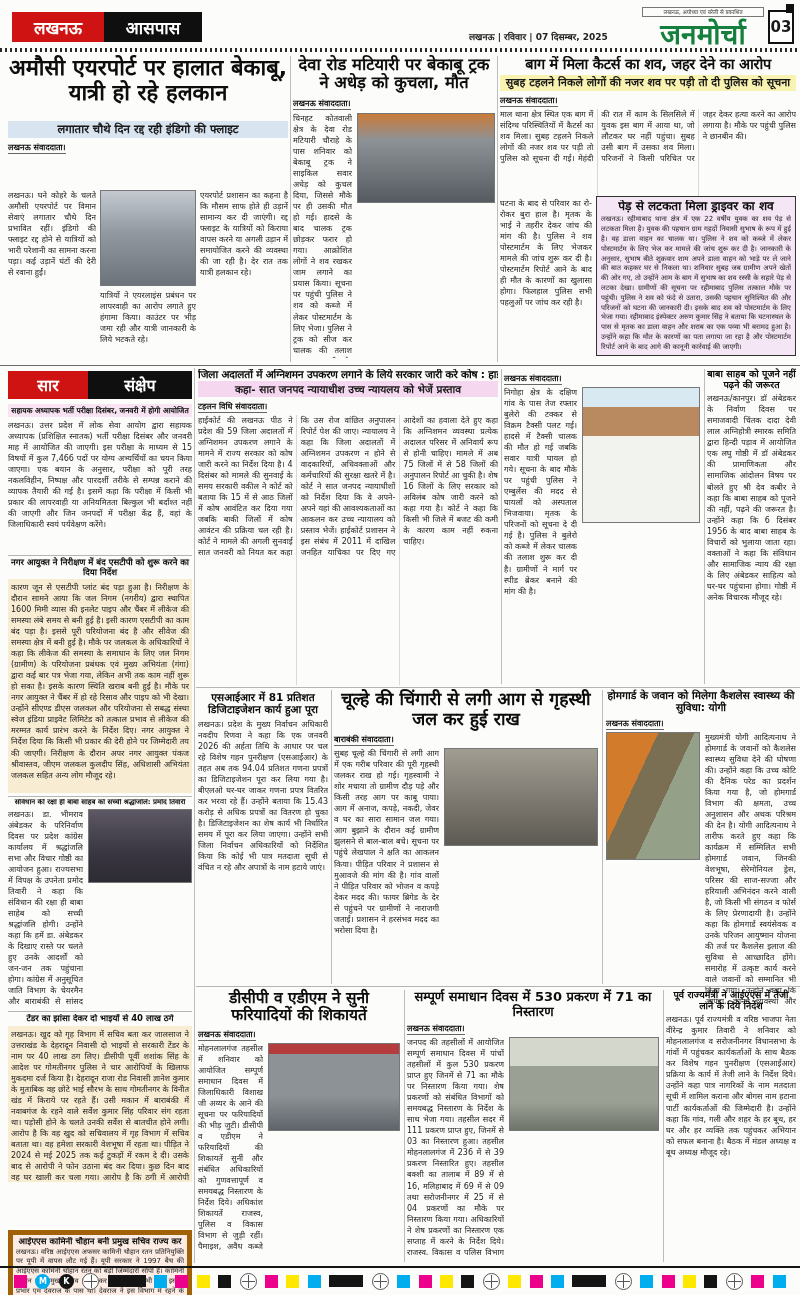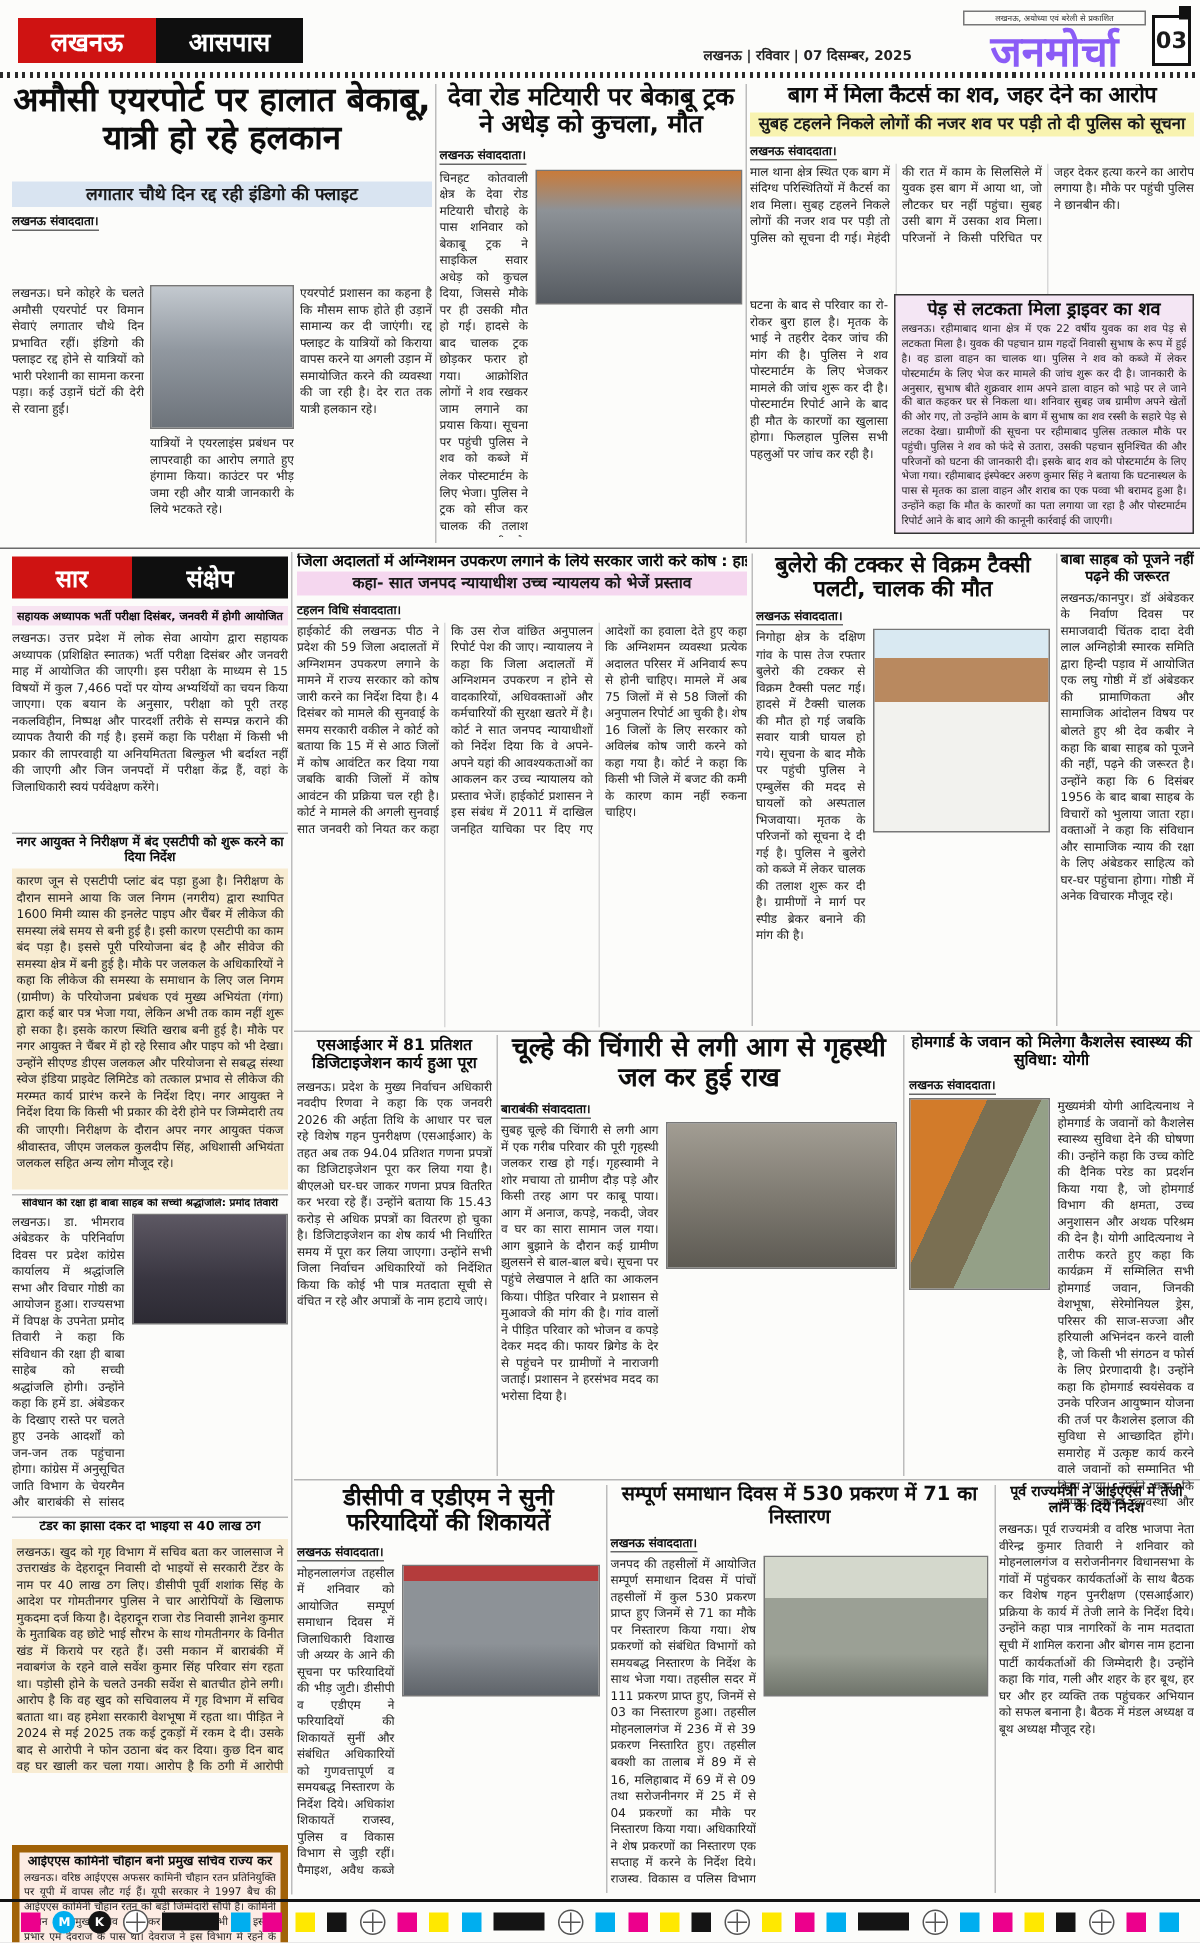--- a/index.html
+++ b/index.html
@@ -38,21 +38,21 @@
 </head>
 <body>
 
 <div class="page">
 
   <header>
     <div class="abs redbox" style="left:12px;top:12px;width:92px;height:30px;font-size:17px;">लखनऊ</div>
     <div class="abs blackbox" style="left:104px;top:12px;width:98px;height:30px;font-size:17px;">आसपास</div>
     <div class="abs" style="left:455px;top:30px;font-size:9px;font-weight:700;color:#222;padding-left:14px;">लखनऊ | रविवार | 07 दिसम्बर, 2025</div>
     <div class="abs" style="left:642px;top:7px;width:122px;font-size:5.5px;text-align:center;border:1px solid #777;color:#333;overflow:hidden;white-space:nowrap;">लखनऊ, अयोध्या एवं बरेली से प्रकाशित</div>
-    <div class="abs nowrap" style="left:640px;top:14px;width:126px;font-size:28px;font-weight:700;color:#8b5cf6;text-align:center;">जनमोर्चा</div>
+    <div class="abs nowrap" style="left:640px;top:14px;width:126px;font-size:28px;font-weight:700;color:#15803d;text-align:center;">जनमोर्चा</div>
     <div class="abs" style="left:768px;top:10px;width:26px;height:34px;border:2px solid #111;background:#fff;
                 display:flex;align-items:center;justify-content:center;font-size:15px;font-weight:700;text-align:center;">03</div>
     <div class="abs" style="left:786px;top:4px;width:8px;height:9px;background:#111;"></div>
     <div class="abs dotband" style="left:0;top:48px;width:800px;height:4px;"></div>
   </header>
 
   <section class="abs" style="left:8px;top:56px;width:280px;height:306px;">
     <div class="h" style="font-size:22px;">अमौसी एयरपोर्ट पर हालात बेकाबू, यात्री हो रहे हलकान</div>
     <div class="sub" style="margin-top:16px;height:17px;font-size:11.5px;background:#d9e4f1;line-height:17px;">लगातार चौथे दिन रद्द रही इंडिगो की फ्लाइट</div>
     <div class="dl" style="margin-top:3px;"><u>लखनऊ संवाददाता।</u></div>
@@ -135,21 +135,20 @@
   <div class="vrule" style="left:194px;top:368px;height:895px;"></div>
 
   <section class="abs" style="left:198px;top:369px;width:300px;height:315px;">
     <div class="h nowrap" style="font-size:10.5px;letter-spacing:-0.2px;">जिला अदालतों में अग्निशमन उपकरण लगाने के लिये सरकार जारी करे कोष : हाईकोर्ट</div>
     <div class="sub nowrap" style="margin-top:0;height:16px;font-size:10.5px;background:#f5d7ef;line-height:16px;">कहा- सात जनपद न्यायाधीश उच्च न्यायलय को भेजें प्रस्ताव</div>
     <div class="dl" style="margin-top:3px;"><u>टहलन विधि संवाददाता।</u></div>
     <div class="bt cols3" style="margin-top:2px;height:270px;">हाईकोर्ट की लखनऊ पीठ ने प्रदेश की 59 जिला अदालतों में अग्निशमन उपकरण लगाने के मामने में राज्य सरकार को कोष जारी करने का निर्देश दिया है। 4 दिसंबर को मामले की सुनवाई के समय सरकारी वकील ने कोर्ट को बताया कि 15 में से आठ जिलों में कोष आवंटित कर दिया गया जबकि बाकी जिलों में कोष आवंटन की प्रक्रिया चल रही है। कोर्ट ने मामले की अगली सुनवाई सात जनवरी को नियत कर कहा कि उस रोज वांछित अनुपालन रिपोर्ट पेश की जाए। न्यायालय ने कहा कि जिला अदालतों में अग्निशमन उपकरण न होने से वादकारियों, अधिवक्ताओं और कर्मचारियों की सुरक्षा खतरे में है। कोर्ट ने सात जनपद न्यायाधीशों को निर्देश दिया कि वे अपने-अपने यहां की आवश्यकताओं का आकलन कर उच्च न्यायालय को प्रस्ताव भेजें। हाईकोर्ट प्रशासन ने इस संबंध में 2011 में दाखिल जनहित याचिका पर दिए गए आदेशों का हवाला देते हुए कहा कि अग्निशमन व्यवस्था प्रत्येक अदालत परिसर में अनिवार्य रूप से होनी चाहिए। मामले में अब 75 जिलों में से 58 जिलों की अनुपालन रिपोर्ट आ चुकी है। शेष 16 जिलों के लिए सरकार को अविलंब कोष जारी करने को कहा गया है। कोर्ट ने कहा कि किसी भी जिले में बजट की कमी के कारण काम नहीं रुकना चाहिए।</div>
   </section>
 
   <section class="abs" style="left:504px;top:369px;width:196px;height:315px;">
-    <div class="h" style="font-size:14.5px;">बुलेरो की टक्कर से विक्रम टैक्सी पलटी, चालक की मौत</div>
     <div class="dl" style="margin-top:3px;"><u>लखनऊ संवाददाता।</u></div>
     <div style="margin-top:2px;overflow:hidden;height:250px;">
       <div class="photo floatR" style="width:116px;height:134px;background:linear-gradient(180deg,#d9e9f2 0 14%,#b9895f 14% 36%,#f2f2ee 36% 100%);"></div>
       <div class="bt">निगोहा क्षेत्र के दक्षिण गांव के पास तेज रफ्तार बुलेरो की टक्कर से विक्रम टैक्सी पलट गई। हादसे में टैक्सी चालक की मौत हो गई जबकि सवार यात्री घायल हो गये। सूचना के बाद मौके पर पहुंची पुलिस ने एम्बुलेंस की मदद से घायलों को अस्पताल भिजवाया। मृतक के परिजनों को सूचना दे दी गई है। पुलिस ने बुलेरो को कब्जे में लेकर चालक की तलाश शुरू कर दी है। ग्रामीणों ने मार्ग पर स्पीड ब्रेकर बनाने की मांग की है।</div>
     </div>
   </section>
 
   <section class="abs" style="left:707px;top:369px;width:89px;height:315px;">
     <div class="h" style="font-size:9.5px;">बाबा साहब को पूजने नहीं पढ़ने की जरूरत</div>
     <div class="bt" style="margin-top:3px;height:284px;">लखनऊ/कानपुर। डॉ अंबेडकर के निर्वाण दिवस पर समाजवादी चिंतक दादा देवी लाल अग्निहोत्री स्मारक समिति द्वारा हिन्दी पड़ाव में आयोजित एक लघु गोष्ठी में डॉ अंबेडकर की प्रामाणिकता और सामाजिक आंदोलन विषय पर बोलते हुए श्री देव कबीर ने कहा कि बाबा साहब को पूजने की नहीं, पढ़ने की जरूरत है। उन्होंने कहा कि 6 दिसंबर 1956 के बाद बाबा साहब के विचारों को भुलाया जाता रहा। वक्ताओं ने कहा कि संविधान और सामाजिक न्याय की रक्षा के लिए अंबेडकर साहित्य को घर-घर पहुंचाना होगा। गोष्ठी में अनेक विचारक मौजूद रहे।</div>

